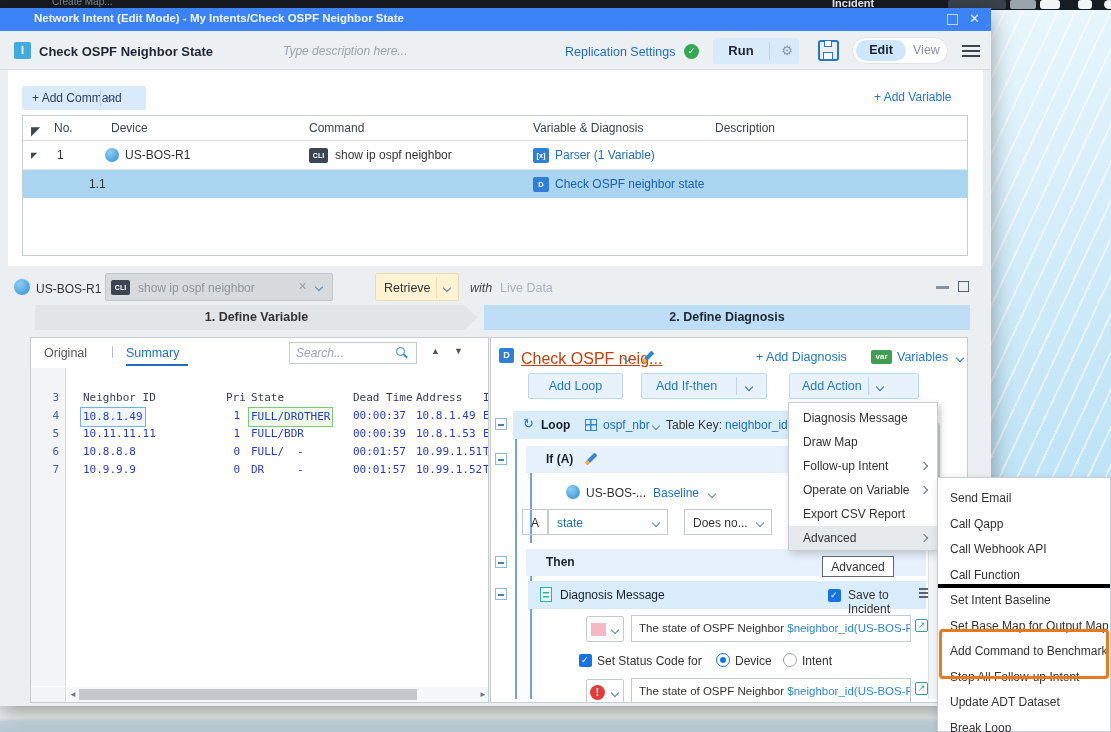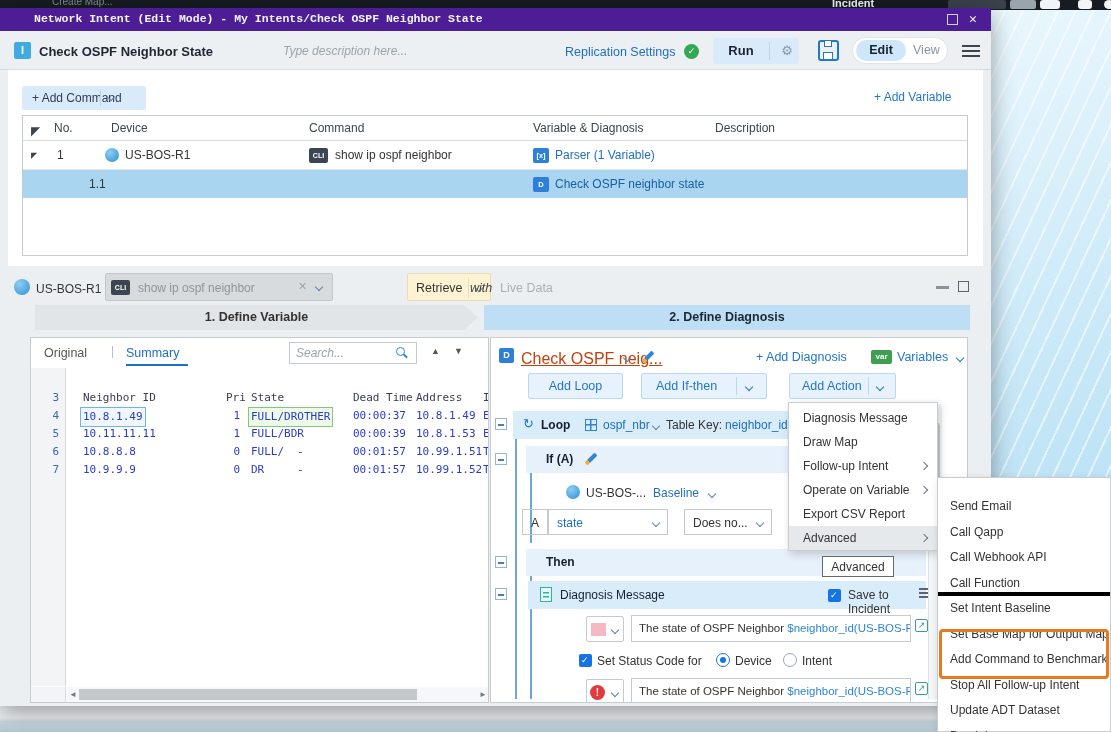--- a/index.html
+++ b/index.html
@@ -17,21 +17,21 @@
   .bg-right { position:absolute; left:989px; top:10px; width:122px; height:722px;
       background:linear-gradient(160deg,#eaf7fd 0%,#c4e6f7 55%,#aadcf4 100%); }
   .bg-right::after { content:""; position:absolute; inset:0;
       background:repeating-linear-gradient(115deg, rgba(255,255,255,0) 0 14px, rgba(255,255,255,.55) 14px 16px); }
   .bg-bottom { position:absolute; left:0; top:706px; width:1111px; height:26px;
       background:linear-gradient(#eef1f3 0 45%, #c9d8e0 60%, #b3c8d2 100%); }
 
   
   .dialog { position:absolute; left:0; top:8px; width:991px; height:698px; background:#eceff2;
       box-shadow:0 6px 22px rgba(0,0,0,.38); z-index:1; }
-  .titlebar { position:absolute; left:0; top:0; width:100%; height:23px; background:#4c1d95;font-family:Liberation Mono, monospace; }
+  .titlebar { position:absolute; left:0; top:0; width:100%; height:23px; background:#3b82f6; }
   .titlebar .title { position:absolute; left:34px; top:4px; font-size:11.5px; font-weight:bold; color:#f2f5f7; }
   .tb-max { position:absolute; left:947px; top:6px; width:11px; height:11px; border:1.5px solid #ccd4da; }
   .tb-close { position:absolute; left:969px; top:3px; font-size:13px; color:#e8edf1; }
 
   .hdr { position:absolute; left:0; top:23px; width:100%; height:39px; background:#edf0f3; border-bottom:1px solid #d6dade; }
   .badge { display:inline-block; text-align:center; color:#fff; font-weight:bold; border-radius:2px; }
   .i-badge { position:absolute; left:14px; top:11px; width:17px; height:17px; line-height:17px; background:#41aae1; font-size:11px; }
   .intent-name { position:absolute; left:39px; top:13px; font-size:13px; font-weight:bold; color:#1c2733; }
   .desc-input { position:absolute; left:283px; top:10px; width:230px; height:20px; border:none; background:transparent; font-size:12px; font-style:italic; color:#555; font-family:"Liberation Sans",sans-serif;}
   .desc-input::placeholder { color:#9aa4ad; font-style:italic; }
@@ -71,21 +71,21 @@
   .linkblue { color:#1f6fc0; }
 
   
   .devbar-ric { position:absolute; left:14px; top:271px; width:16px; height:16px; border-radius:50%; background:radial-gradient(circle at 35% 30%,#8ecdf2,#2f8fd6); }
   .devbar-name { position:absolute; left:36px; top:274px; font-size:12px; color:#333; }
   .cli-select { position:absolute; left:105px; top:265px; width:228px; height:28px; background:#d8dbde; border:1px solid #c3c7cc; border-radius:2px; }
   .cli-select .cli-badge { left:5px; top:6px; }
   .cli-select .val { position:absolute; left:32px; top:7px; font-size:12px; color:#8d959c; }
   .cli-select .x { position:absolute; left:192px; top:6px; color:#9aa2aa; font-size:11px; }
   .cli-select .chev { position:absolute; left:210px; top:10px; }
-  .retrieve { position:absolute; left:375px; top:265px; width:84px; height:28px; background:#fdf3d3; border:1px solid #e9ddb4; border-radius:2px;margin-left:32px; }
+  .retrieve { position:absolute; left:375px; top:265px; width:84px; height:28px; background:#fdf3d3; border:1px solid #e9ddb4; border-radius:2px; }
   .retrieve .t { position:absolute; left:8px; top:7px; font-size:12.5px; color:#333; }
   .retrieve .d { position:absolute; left:60px; top:4px; width:1px; height:20px; background:#e9ddb4; }
   .retrieve .chev { position:absolute; left:68px; top:11px; }
   .withlbl { position:absolute; left:470px; top:273px; font-size:12.5px; font-style:italic; color:#444; font-weight:normal; }
   .livelbl { position:absolute; left:500px; top:273px; font-size:12.5px; color:#a8b0b8; }
   .win-min { position:absolute; left:936px; top:278px; width:13px; height:3px; background:#8a939c; }
   .win-sq { position:absolute; left:958px; top:273px; width:11px; height:11px; border:1.5px solid #5a646e; }
 
   
   .band1 { position:absolute; left:35px; top:297px; width:443px; height:25px; background:#e2e5e8;
@@ -354,21 +354,21 @@
       <span class="chev vars-chev"></span>
 
       <span class="dbtn" style="left:37px;width:95px;">
         <span class="t" style="text-align:center;">Add Loop</span>
       </span>
       <span class="dbtn" style="left:150px;width:126px;">
         <span class="t" style="left:14px;width:auto;">Add If-then</span>
         <span class="d" style="left:94px;"></span>
         <span class="chev bchev" style="position:absolute;left:104px;top:10px;"></span>
       </span>
-      <span class="dbtn" style="left:298px;width:107px;">
+      <span class="dbtn" style="left:298px;width:130px;">
         <span class="t" style="left:12px;width:auto;">Add Action</span>
         <span class="d" style="left:78px;"></span>
         <span class="chev bchev" style="position:absolute;left:87px;top:10px;"></span>
       </span>
 
       <span class="vline" style="left:24px;top:101px;height:260px;"></span>
       <span class="vline" style="left:39px;top:135px;height:70px;"></span>
       <span class="vline" style="left:39px;top:238px;height:123px;"></span>
 
       <span class="minusbox" style="left:4px;top:80px;"></span>
@@ -452,21 +452,21 @@
     <div class="mi"><span>Draw Map</span></div>
     <div class="mi"><span>Follow-up Intent</span><span class="subarr"></span></div>
     <div class="mi"><span>Operate on Variable</span><span class="subarr"></span></div>
     <div class="mi"><span>Export CSV Report</span></div>
     <div class="mi hl"><span>Advanced</span><span class="subarr"></span></div>
   </div>
 
   <div class="tooltip">Advanced</div>
 
   <div class="menu2">
-    <div class="mi" style="margin-top:16px;"><span>Send Email</span></div>
+    <div class="mi" style="margin-top:8px;"><span>Send Email</span></div>
     <div class="mi"><span>Call Qapp</span></div>
     <div class="mi"><span>Call Webhook API</span></div>
     <div class="mi divb"><span>Call Function</span></div>
     <div class="mi"><span>Set Intent Baseline</span></div>
     <div class="mi"><span>Set Base Map for Output Map</span></div>
     <div class="mi"><span>Add Command to Benchmark</span></div>
     <div class="mi"><span>Stop All Follow-up Intent</span></div>
     <div class="mi"><span>Update ADT Dataset</span></div>
     <div class="mi"><span>Break Loop</span></div>
   </div>

